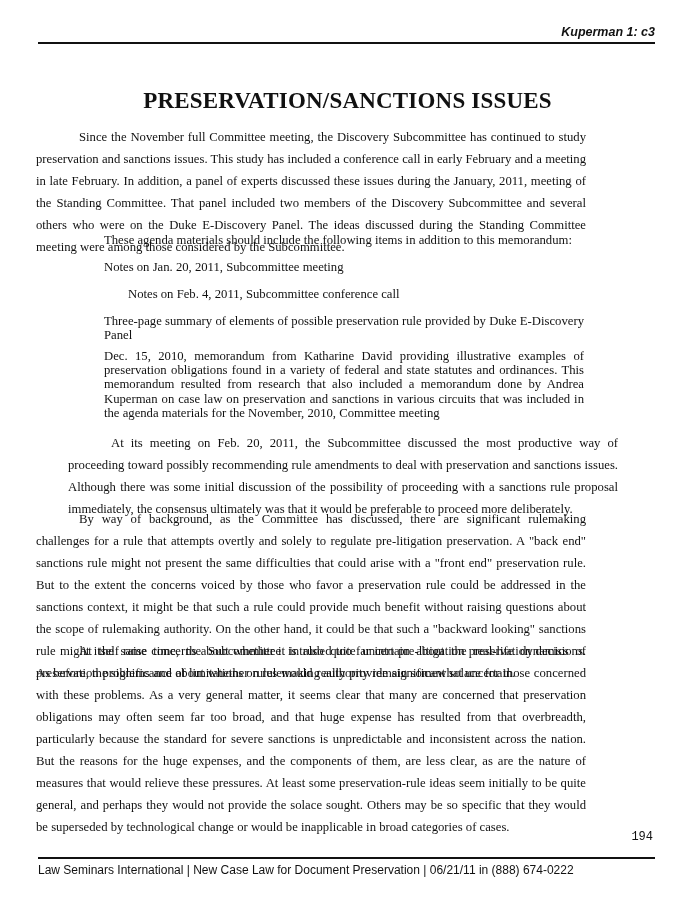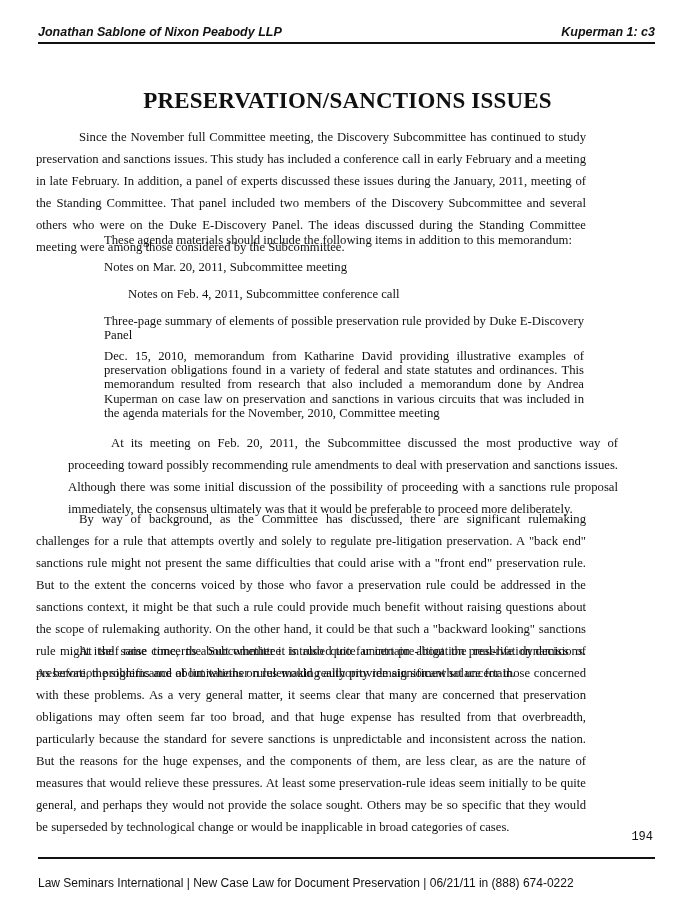--- a/index.html
+++ b/index.html
@@ -10,39 +10,38 @@
   .hdr .r { position:absolute; right:0; top:1px; }
   .title { position:absolute; left:0; width:695px; top:88px; text-align:center;
            font-family:"Liberation Serif", serif; font-weight:bold; font-size:23px; letter-spacing:0.2px; }
   .body { position:absolute; left:36px; width:550px; font-family:"Liberation Serif", serif; font-size:12.7px;
           line-height:22px; text-align:justify; }
   .body p { margin:0; }
   .ind { text-indent:43px; }
   .item { position:absolute; left:104px; width:480px; font-family:"Liberation Serif", serif; font-size:12.7px;
           line-height:14.2px; text-align:justify; margin:0; }
   .pagenum { position:absolute; right:42px; top:830px; font-family:"Liberation Mono", monospace; font-size:12px;margin-left:16px; }
-  .ftr { position:absolute; left:38px; right:40px; top:857px; border-top:2px solid #111; padding-top:17px;
+  .ftr { position:absolute; left:38px; right:40px; top:857px; border-top:2px solid #111; padding-top:4px;
          font-family:"Liberation Sans", sans-serif; font-size:12px; }
 </style>
 </head>
 <body>
 
 <div class="hdr">
-  <span class="l">Jonathan Sablone of Nixon Peabody LLP</span>
   <span class="r">Kuperman 1: c3</span>
 </div>
 
 <div class="title">PRESERVATION/SANCTIONS ISSUES</div>
 
 <div class="body" style="top:126px;">
   <p class="ind">Since the November full Committee meeting, the Discovery Subcommittee has continued to study preservation and sanctions issues.  This study has included a conference call in early February and a meeting in late February.  In addition, a panel of experts discussed these issues during the January, 2011, meeting of the Standing Committee.  That panel included two members of the Discovery Subcommittee and several others who were on the Duke E-Discovery Panel.  The ideas discussed during the Standing Committee meeting were among those considered by the Subcommittee.</p>
 </div>
 
 <p class="item" style="top:233px;">These agenda materials should include the following items in addition to this memorandum:</p>
-<p class="item" style="top:260px;">Notes on Mar. 20, 2011, Subcommittee meeting</p>
+<p class="item" style="top:260px;">Notes on Jan. 20, 2011, Subcommittee meeting</p>
 <p class="item" style="top:287px;margin-left:24px;">Notes on Feb. 4, 2011, Subcommittee conference call</p>
 <p class="item" style="top:314px;">Three-page summary of elements of possible preservation rule provided by Duke E-Discovery Panel</p>
 <p class="item" style="top:349px;">Dec. 15, 2010, memorandum from Katharine David providing illustrative examples of preservation obligations found in a variety of federal and state statutes and ordinances.  This memorandum resulted from research that also included a memorandum done by Andrea Kuperman on case law on preservation and sanctions in various circuits that was included in the agenda materials for the November, 2010, Committee meeting</p>
 
 <div class="body" style="top:432px;margin-left:32px;">
   <p class="ind">At its meeting on Feb. 20, 2011, the Subcommittee discussed the most productive way of proceeding toward possibly recommending rule amendments to deal with preservation and sanctions issues.  Although there was some initial discussion of the possibility of proceeding with a sanctions rule proposal immediately, the consensus ultimately was that it would be preferable to proceed more deliberately.</p>
 </div>
 
 <div class="body" style="top:508px;">
   <p class="ind">By way of background, as the Committee has discussed, there are significant rulemaking challenges for a rule that attempts overtly and solely to regulate pre-litigation preservation.  A "back end" sanctions rule might not present the same difficulties that could arise with a "front end" preservation rule.  But to the extent the concerns voiced by those who favor a preservation rule could be addressed in the sanctions context, it might be that such a rule could provide much benefit without raising questions about the scope of rulemaking authority.  On the other hand, it could be that such a "backward looking" sanctions rule might itself raise concerns about whether it intruded too far into pre-litigation preservation decisions.  As before, the significance of limitations on rulemaking authority remain somewhat uncertain.</p>

